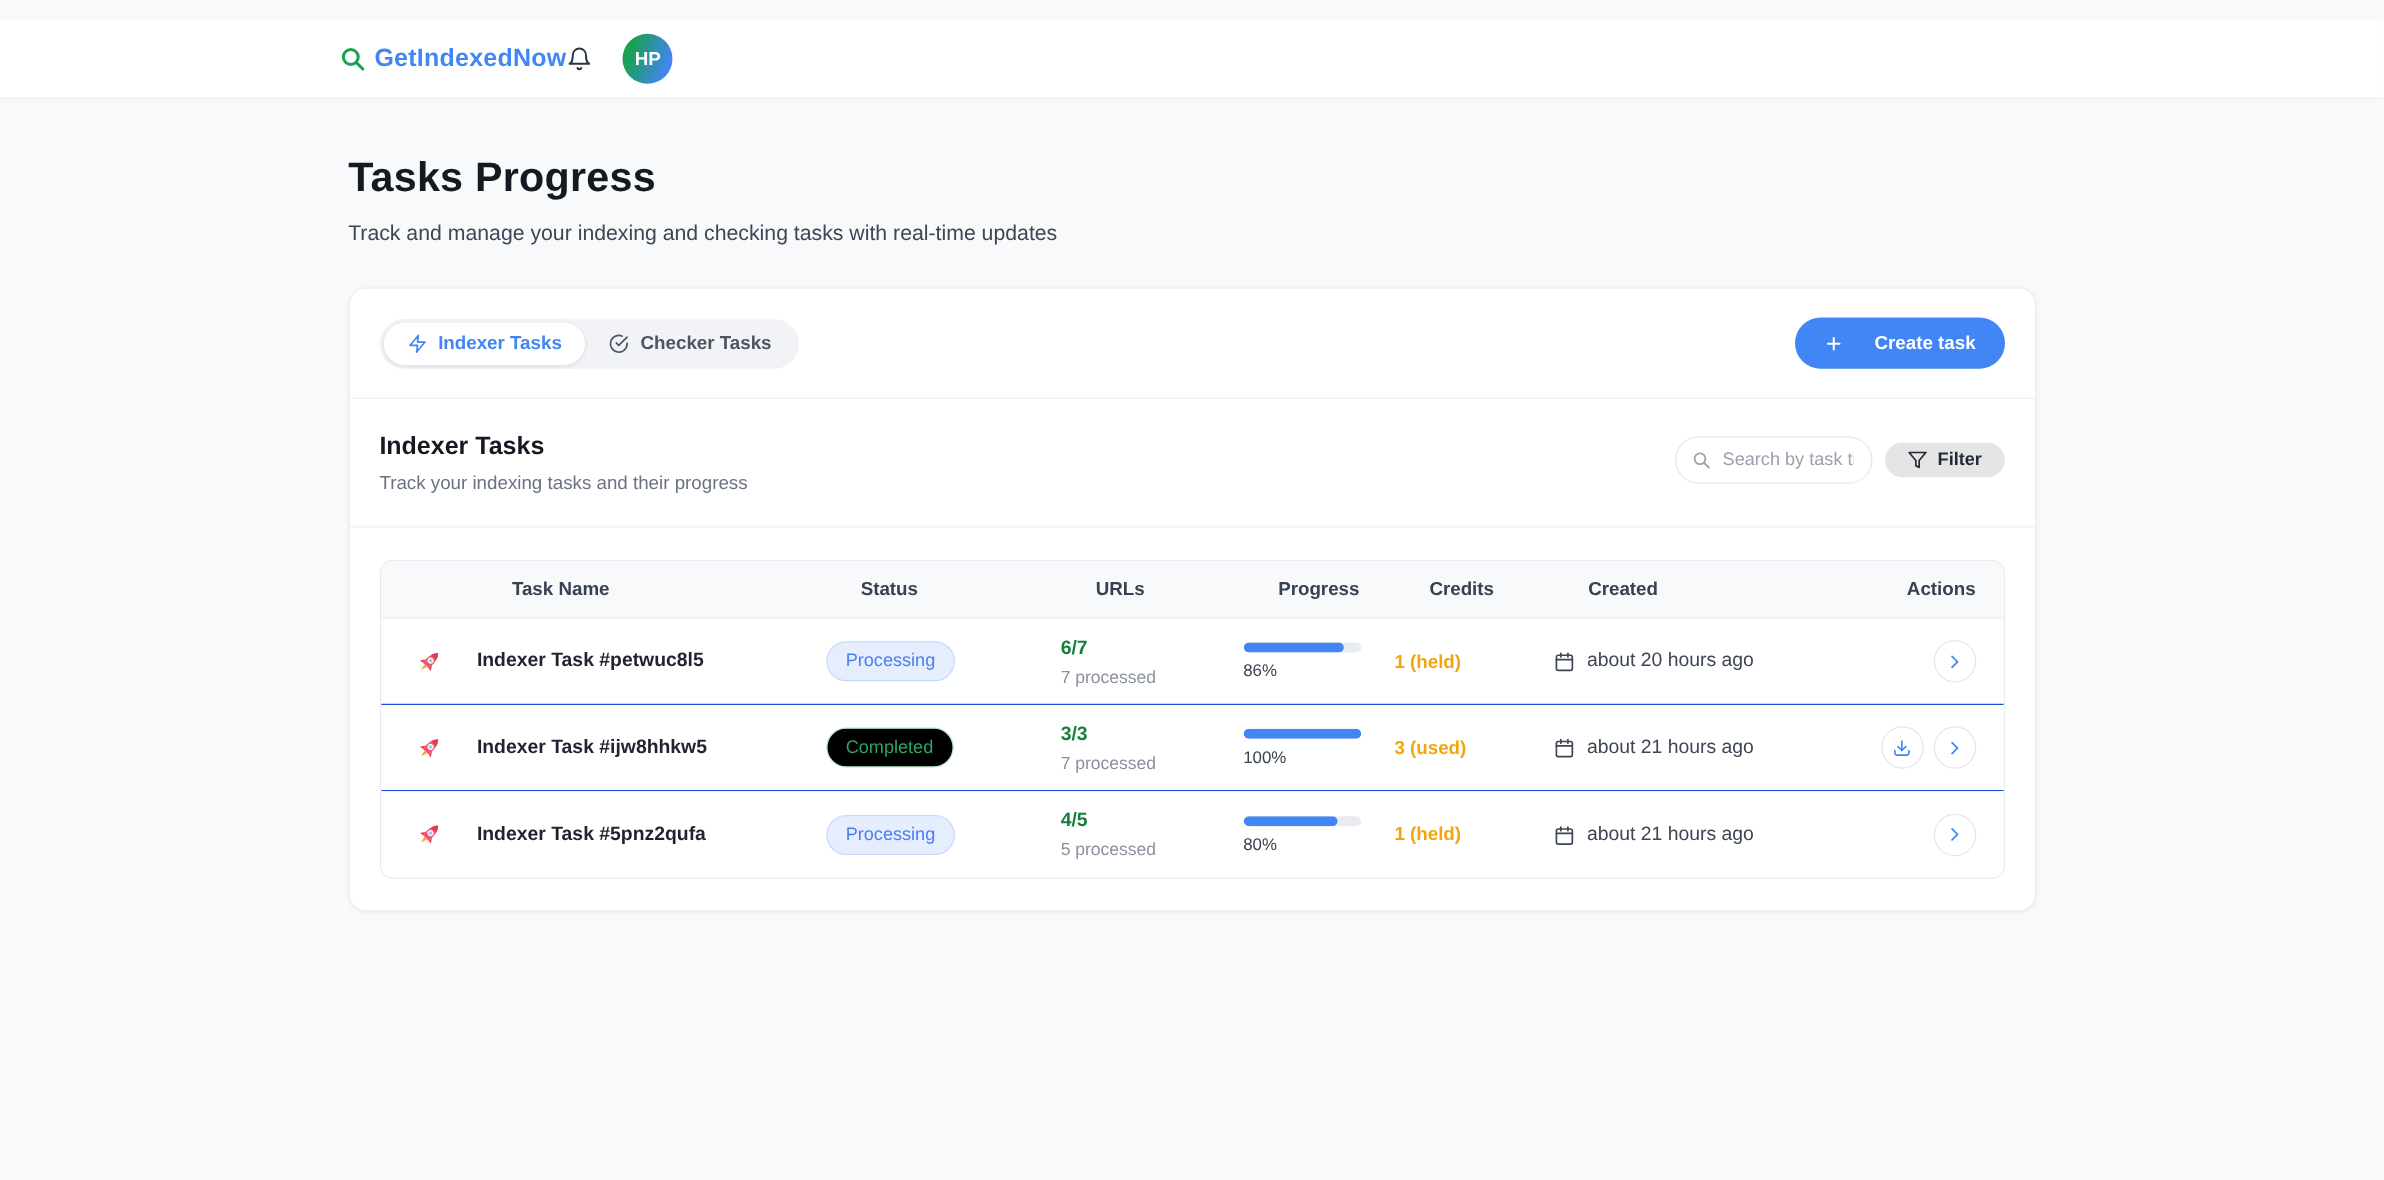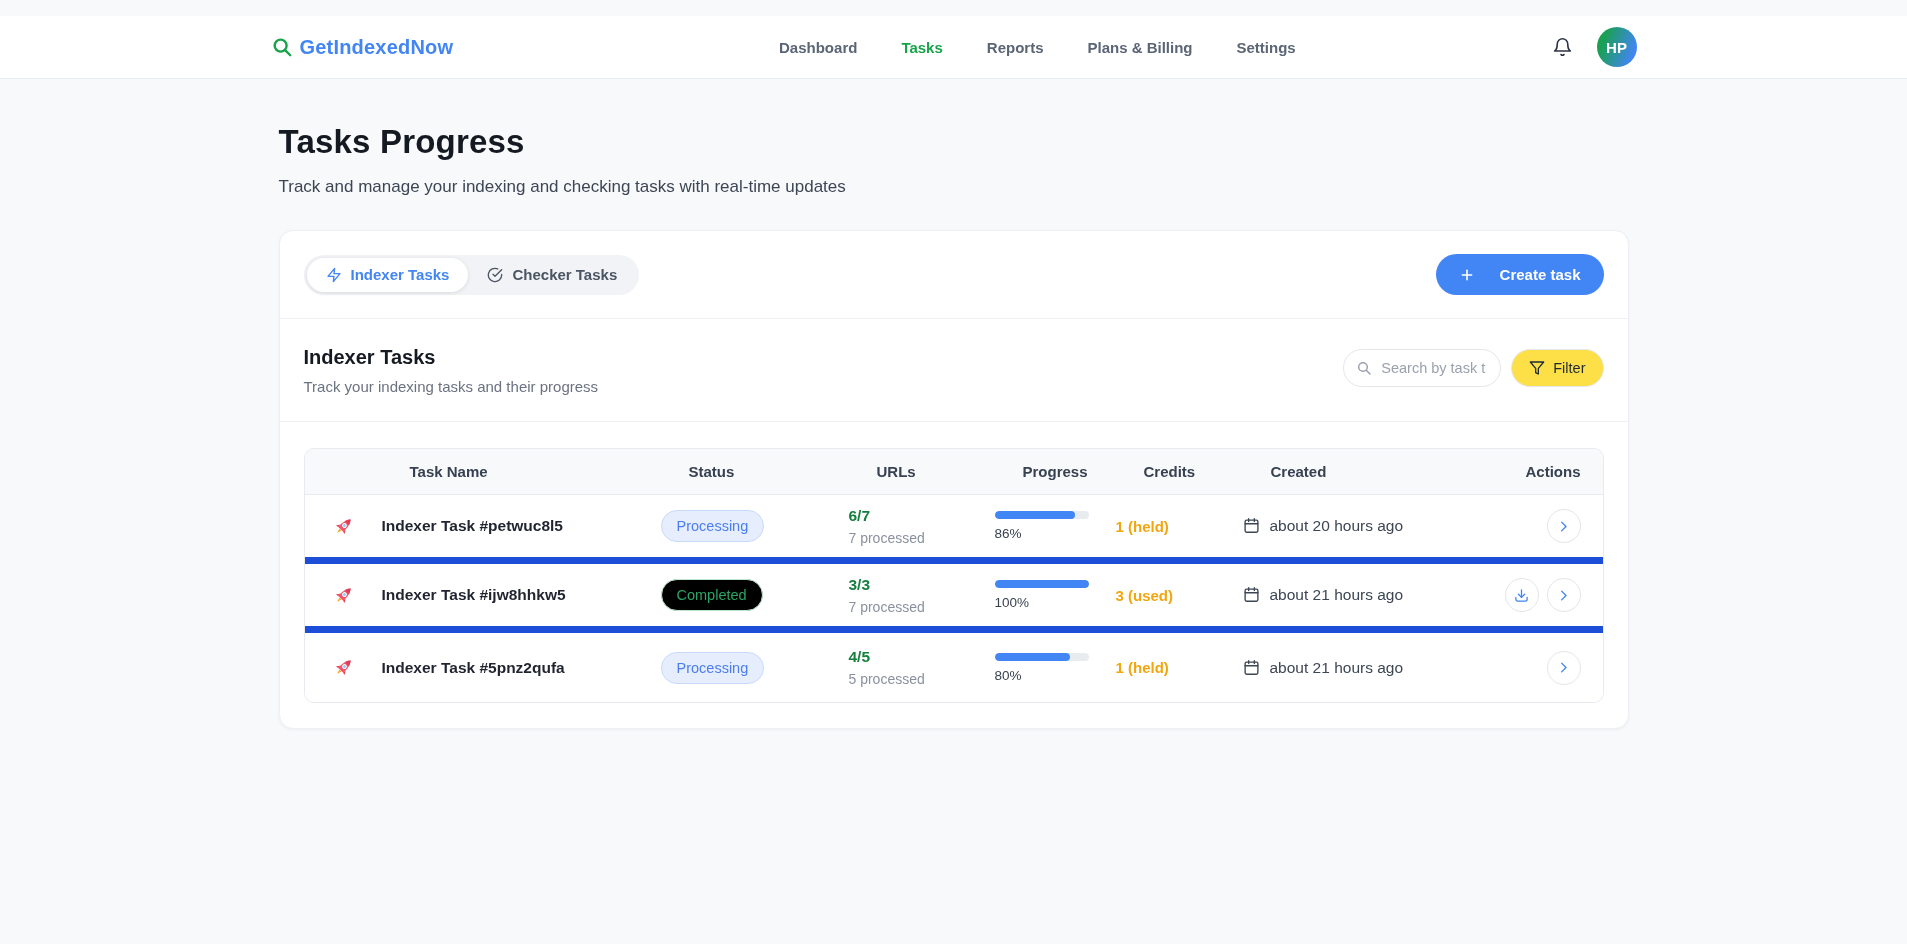--- a/index.html
+++ b/index.html
@@ -51,70 +51,63 @@
                 padding:27px 24px 26px; border-bottom:1px solid #eef0f3; }
   .panel-title { font-size:20px; font-weight:600; color:#151a22; }
   .panel-subtitle { margin-top:9px; font-size:15px; color:#6b7280; }
   .panel-tools { display:flex; align-items:center; gap:10px; margin-top:3px; }
   .search-wrap { position:relative; }
   .search-wrap .s-icon { position:absolute; left:13px; top:11px; }
   .search-input { width:158px; height:38px; border:1px solid #e5e7eb; border-radius:999px;
                   padding:0 14px 0 37px; font-size:14.5px; color:#374151; outline:none;
                   font-family:inherit; background:#fff; }
   .search-input::placeholder { color:#9aa1ad; }
-  .filter-btn { display:flex; align-items:center; gap:8px; height:38px; padding:0 17px;
-                background:#fde047; border:1px solid #e5e7eb; border-radius:999px;
-                font-size:14.5px; font-weight:400; color:#1f2937; cursor:pointer; font-family:inherit; }
+  .filter-btn { display:flex; align-items:center; gap:8px; height:28px; padding:0 17px;
+                background:#e5e5e5; border:1px solid #e5e7eb; border-radius:999px;
+                font-size:14.5px; font-weight:700; color:#1f2937; cursor:pointer; font-family:inherit; }
 
   
   .table-wrap { margin:26px 24px 25px; border:1px solid #e7eaee; border-radius:10px; overflow:hidden; }
   .tgrid { display:grid; grid-template-columns:77px 279px 188px 146px 121px 127px 1fr 150px; align-items:center; }
   .thead { height:46px; background:#f8f9fb; border-bottom:1px solid #e7eaee;
            font-size:15px; font-weight:600; color:#374151;padding-left:28px; }
   .th-actions { text-align:right; padding-right:22px; }
-  .trow { height:69px; border-bottom:7px solid #1d4ed8; background:#fff; }
+  .trow { height:69px; border-bottom:1px solid #1d4ed8; background:#fff; }
   .trow:last-child { border-bottom:none; }
   .icon-cell { justify-self:center; }
   .task-name { font-size:15.5px; font-weight:600; color:#1f2430; }
   .badge { display:inline-block; padding:7px 15px; border-radius:999px; font-size:14.5px; font-weight:500; }
   .badge.processing { background:#e6eefe; color:#4b7df0; border:1px solid #c8dafc; }
   .badge.completed  { background:#dcf3e5; color:#2aa express66; border:1px solid #bde7cd; }
   .badge.completed  { background:#000000; color:#2aa566; border:1px solid #bde7cd; }
   .urls-top { font-size:15.5px; font-weight:700; color:#15803d; }
   .urls-sub { margin-top:5px; font-size:14px; color:#8a919e; }
   .progress-track { width:94px; height:8px; border-radius:5px; background:#e9ecef; overflow:hidden; }
   .progress-fill { height:100%; border-radius:5px; background:#4285f4; }
   .progress-label { margin-top:7px; font-size:13.5px; color:#3a4150; }
   .credits { font-size:15px; font-weight:600; color:#f2a60d; }
-  .created { display:flex; align-items:flex-start; gap:10px; font-size:15.5px; color:#3d4655; }
+  .created { display:flex; align-items:flex-end; gap:10px; font-size:15.5px; color:#3d4655; }
   .actions-cell { display:flex; justify-content:flex-end; gap:8px; padding-right:22px; }
   .action-btn { width:34px; height:34px; border-radius:50%; border:1px solid #e2e6ea; background:#fff;
                 display:flex; align-items:center; justify-content:center; cursor:pointer; }
 </style>
 </head>
 <body>
 
 <header class="navbar">
   <div class="nav-inner">
     <div class="brand">
       <span>
         <svg width="22" height="22" viewBox="0 0 24 24" fill="none" stroke="#18a34a" stroke-width="2.6" stroke-linecap="round">
           <circle cx="10.5" cy="10.5" r="6.5"></circle>
             <line x1="15.4" y1="15.4" x2="21" y2="21"></line>
         </svg>
       </span>
       <span class="brand-text">GetIndexedNow</span>
     </div>
-    <nav class="nav-links">
-      <span class="nav-link">Dashboard</span>
-      <span class="nav-link active">Tasks</span>
-      <span class="nav-link">Reports</span>
-      <span class="nav-link">Plans &amp; Billing</span>
-      <span class="nav-link">Settings</span>
-    </nav>
     <div class="nav-right">
       <button class="bell-btn">
         <span>
           <svg width="21" height="21" viewBox="0 0 24 24" fill="none" stroke="#2b3442" stroke-width="1.8" stroke-linecap="round" stroke-linejoin="round">
             <path d="M18 8a6 6 0 0 0-12 0c0 7-3 8-3 8h18s-3-1-3-8"></path>
               <path d="M13.7 20a2 2 0 0 1-3.4 0"></path>
           </svg>
         </span>
       </button>
       <div class="avatar">HP</div>

